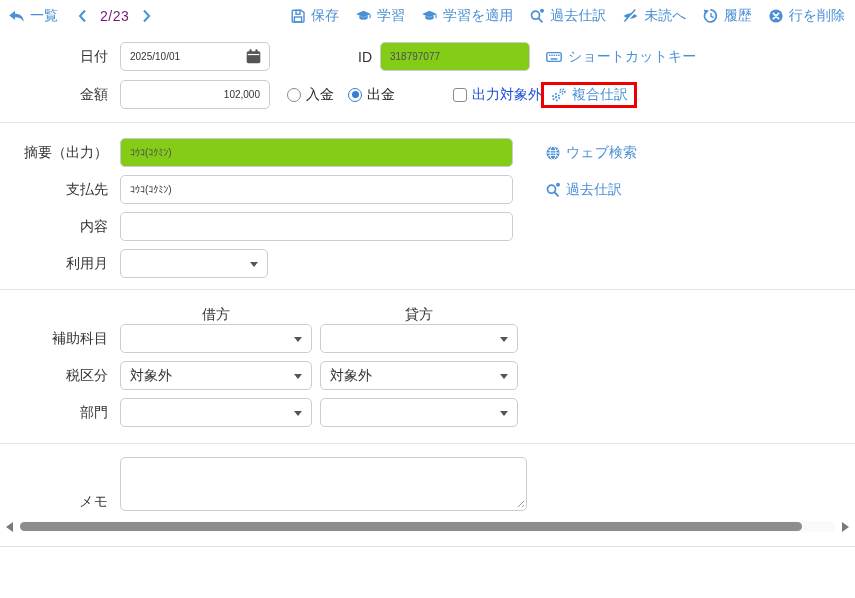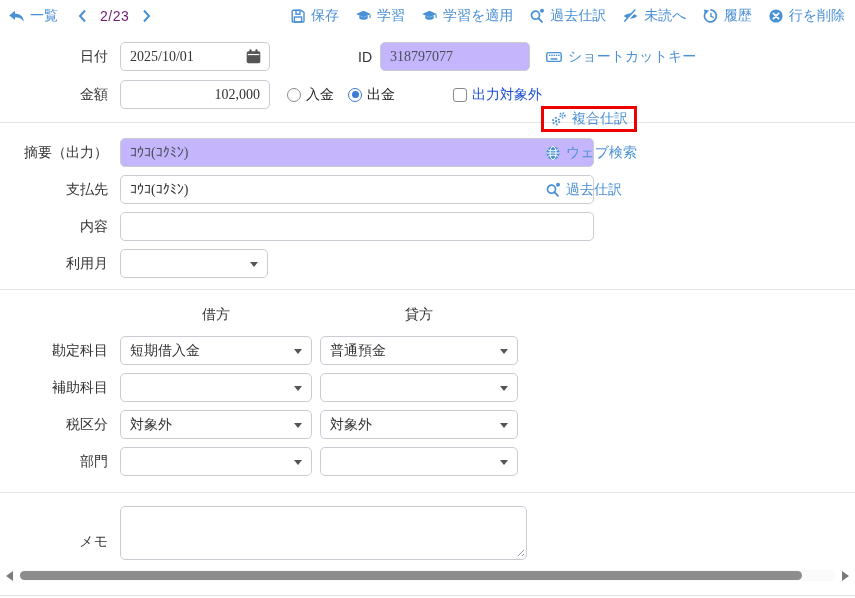--- a/index.html
+++ b/index.html
@@ -15,33 +15,33 @@
   .pager { color:#701a75; letter-spacing:0.5px; }
   .chev { display:inline-flex; cursor:pointer; color:#4a90d6; }
 
   
   .form { padding-top:12px; }
   .row { position:relative; display:flex; align-items:center; margin-bottom:9px; }
   .row.tight { margin-bottom:8px; }
   .lbl { width:108px; flex:none; text-align:right; margin-right:12px; color:#333; }
 
   .inp { height:29px; border:1px solid #c9cdd3; border-radius:5px; background:#fff;
-         padding:0 9px; font-size:14px; color:#333; font-family:Liberation Serif, serif; outline:none; }
-  .inp.ro { background:#c4b5fd; color:#495057; }
+         padding:0 9px; font-size:10px; color:#333; font-family:Liberation Sans, sans-serif; outline:none; }
+  .inp.ro { background:#84cc16; color:#495057; }
   .w-date { width:150px; padding-right:30px; }
   .w-id { width:150px; }
   .w-amt { width:150px; text-align:right; }
-  .w-wide { width:474px; }
+  .w-wide { width:393px; }
   .date-wrap { position:relative; display:inline-flex; }
   .cal-btn { position:absolute; right:8px; top:6px; cursor:pointer; line-height:0; }
   .id-lbl { margin-left:62px; width:40px; text-align:right; margin-right:8px; flex:none; }
 
   .abs-link { position:absolute; left:545px; top:50%; transform:translateY(-50%); }
   .redbox { position:absolute; left:541px; top:50%; transform:translateY(-50%);
-            border:3px solid #ee0000; padding:1px 6px; display:inline-flex;margin-top:24px; }
+            border:3px solid #ee0000; padding:1px 6px; display:inline-flex; }
 
   .radio-item { display:inline-flex; align-items:center; gap:5px; cursor:pointer; color:#222; }
   .radio { width:14px; height:14px; border:1px solid #8a8a8a; border-radius:50%; background:#fff; flex:none; }
   .radio.checked { border-color:#3a7bd5; position:relative; }
   .radio.checked::after { content:""; position:absolute; inset:2.5px; border-radius:50%; background:#3a7bd5; }
   .chk-item { display:inline-flex; align-items:center; gap:5px; cursor:pointer; color:#1d4ed8; }
   .chk { width:14px; height:14px; border:1px solid #8a8a8a; border-radius:3px; background:#fff; flex:none; }
 
   .divider { border-top:1px solid #e4e4e4; }
   .dv1 { margin:13px 0 15px 0; }
@@ -58,21 +58,21 @@
   .w-d1 { width:192px; }
   .w-d2 { width:198px; margin-left:8px; }
 
   .tbl-head { display:flex; margin-top:16px; height:18px; align-items:flex-end; }
   .tbl-head .sp { width:120px; flex:none; }
   .col-debit { width:192px; text-align:center; }
   .col-credit { width:198px; text-align:center; margin-left:8px; }
   .tbl-first { margin-top:12px; }
 
   
-  .memo-row { margin-top:13px; align-items:center; }
+  .memo-row { margin-top:13px; align-items:flex-end; }
   .memo-row .lbl { margin-top:18px; }
   .memo-wrap { position:relative; display:inline-flex; }
   .memo { width:407px; height:54px; border:1px solid #c9cdd3; border-radius:5px; resize:none;
           font-family:inherit; font-size:14px; padding:4px 9px; outline:none; }
   .memo-wrap::after { content:""; position:absolute; right:3px; bottom:4px; width:9px; height:9px;
           background:repeating-linear-gradient(135deg, transparent 0 2px, #999 2px 3px);
           clip-path:polygon(100% 0, 0 100%, 100% 100%); pointer-events:none; }
 
   
   .hscroll { display:flex; align-items:center; height:13px; margin:7px 6px 0 6px; gap:7px; }
@@ -303,31 +303,20 @@
     </div>
 
     <div class="divider dv2"></div>
 
     <div class="tbl-head">
       <span class="sp"></span>
       <span class="col-debit">借方</span>
       <span class="col-credit">貸方</span>
     </div>
 
-    <div class="row tight tbl-first">
-      <span class="lbl">勘定科目</span>
-      <span class="sel w-d1">
-        <span>短期借入金</span>
-        <span class="caret"></span>
-      </span>
-      <span class="sel w-d2">
-        <span>普通預金</span>
-        <span class="caret"></span>
-      </span>
-    </div>
 
     <div class="row tight">
       <span class="lbl">補助科目</span>
       <span class="sel w-d1">
         <span></span>
         <span class="caret"></span>
       </span>
       <span class="sel w-d2">
         <span></span>
         <span class="caret"></span>

